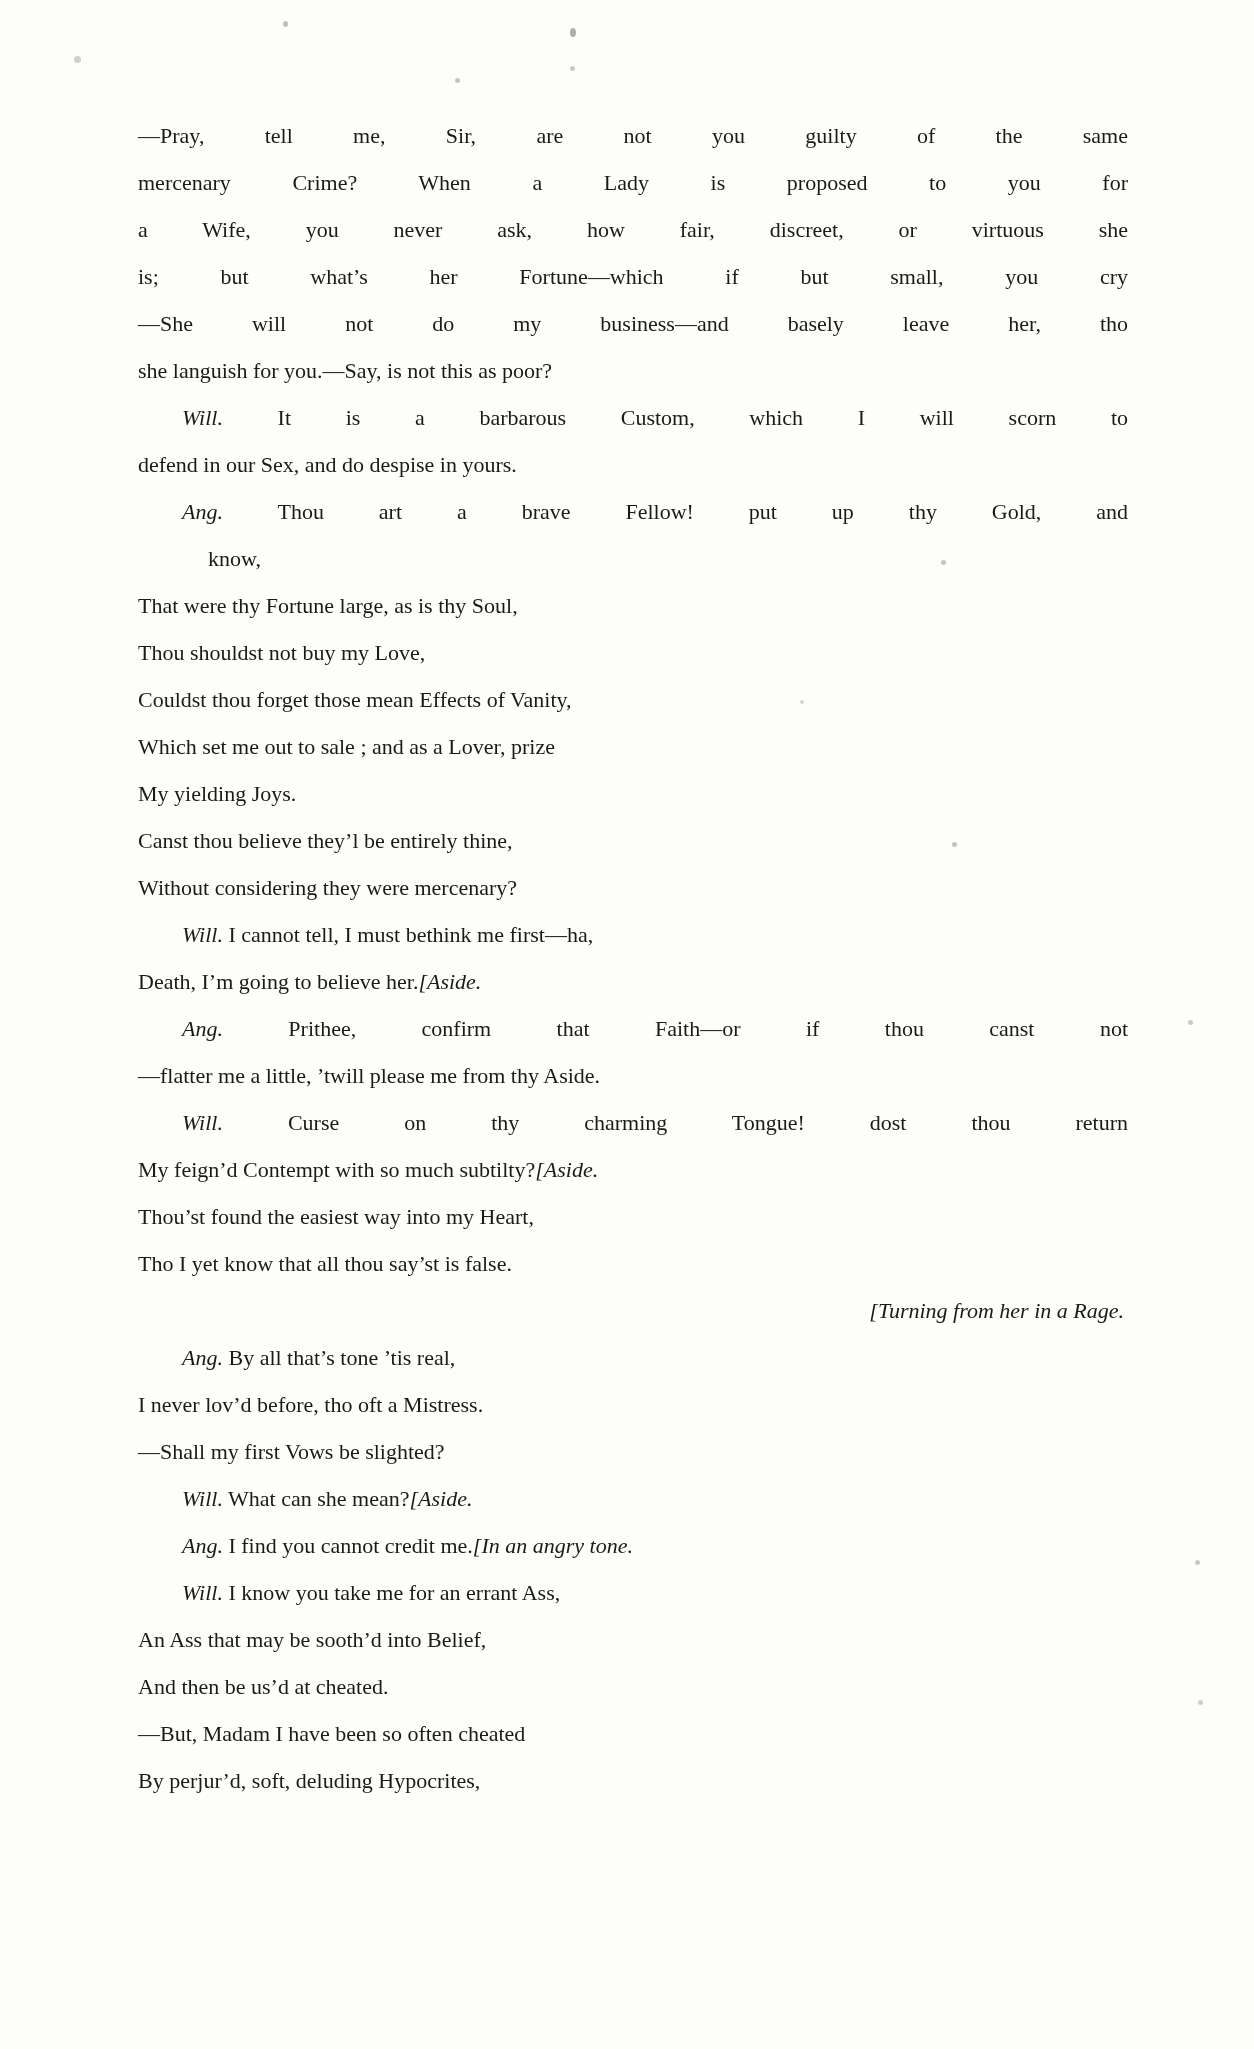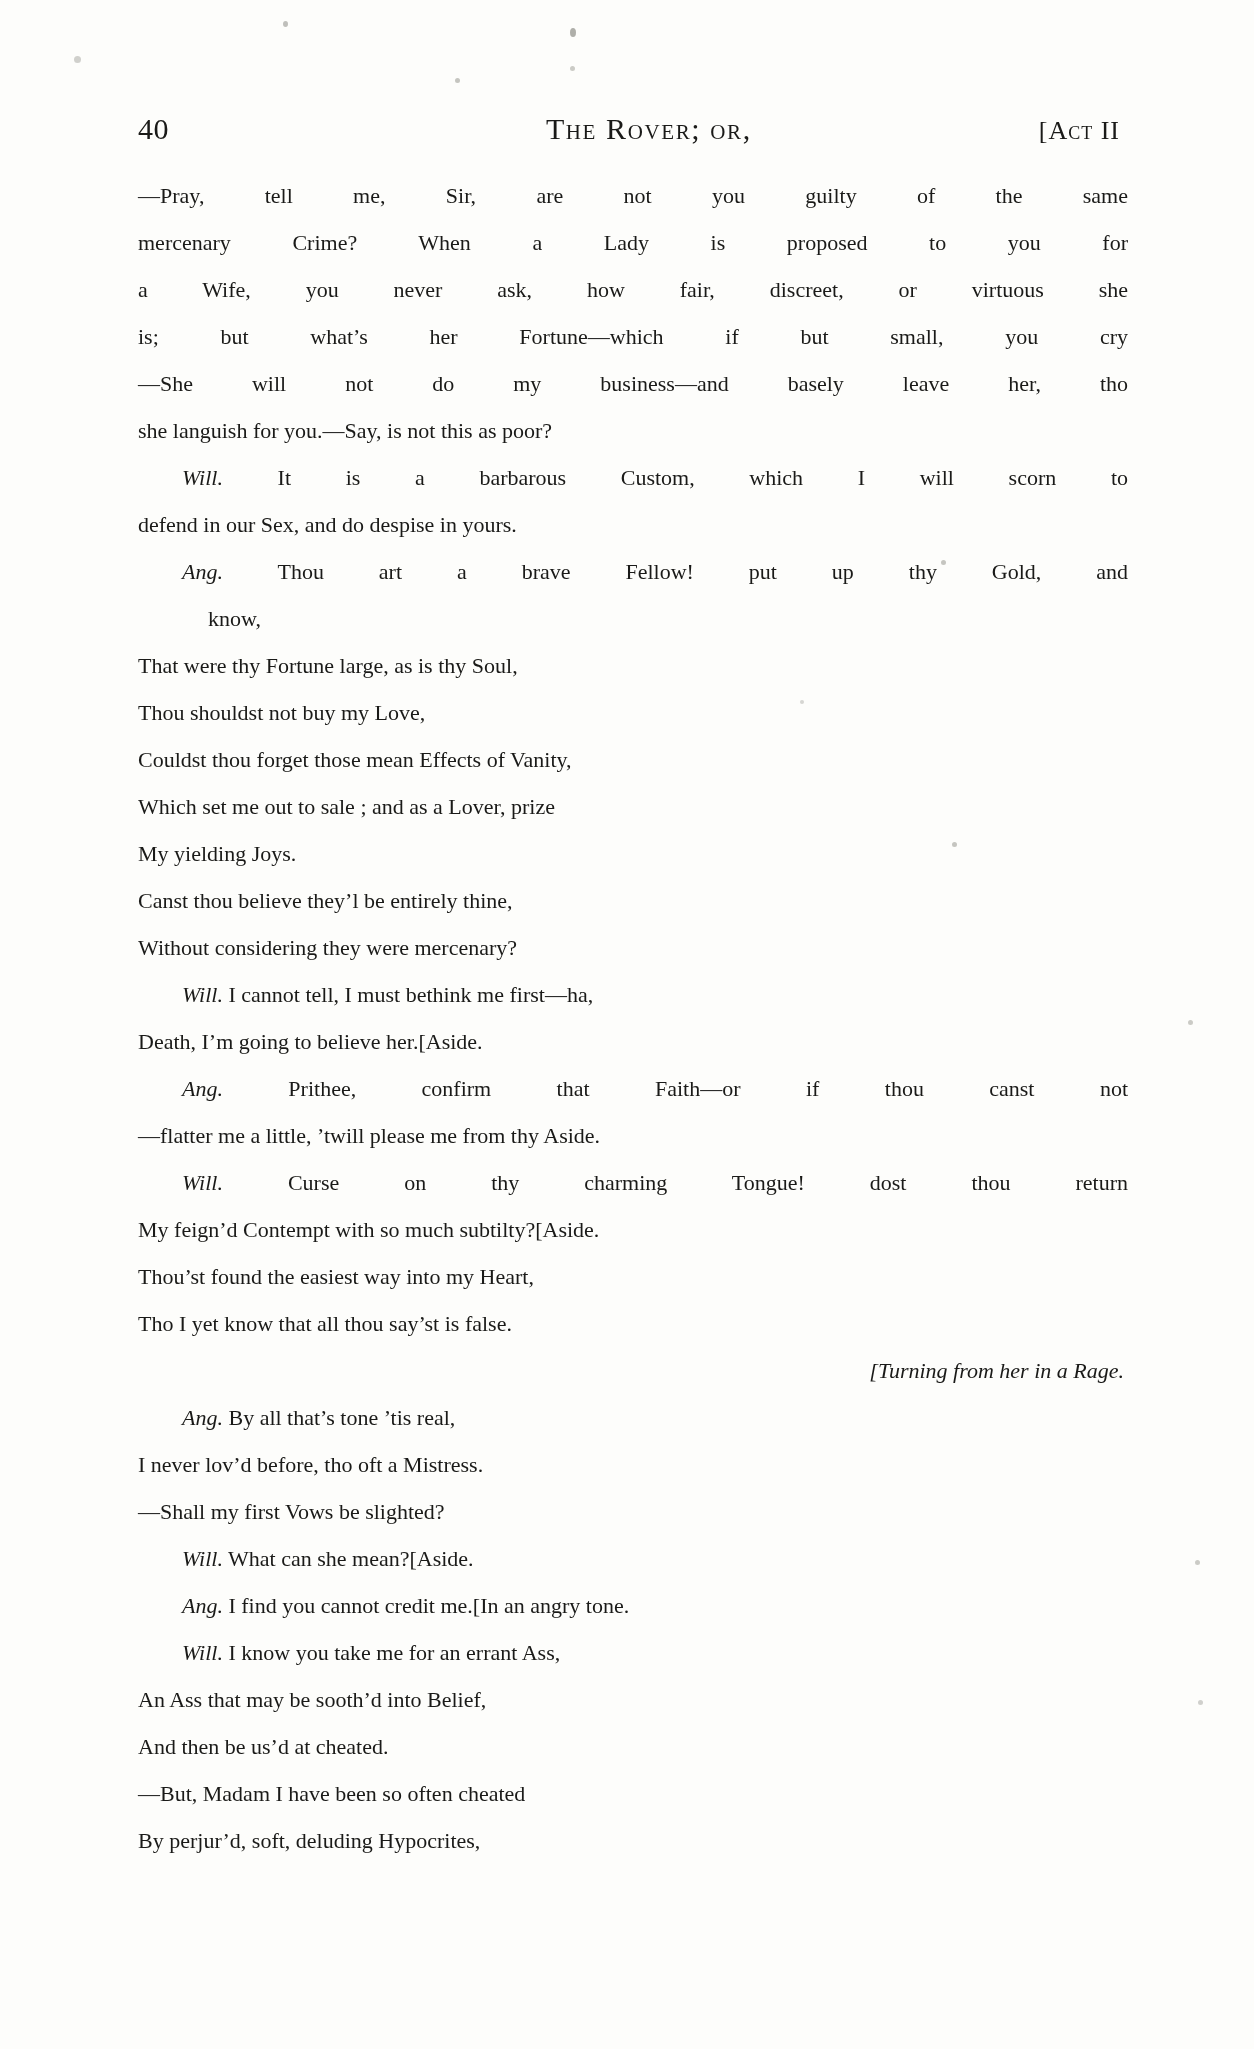--- a/index.html
+++ b/index.html
@@ -73,20 +73,21 @@
     text-align: justify;
     text-align-last: justify;
   }
   .sp { font-style: italic; }
   .right {
     display: flex;
     justify-content: flex-start;
     align-items: baseline;
   }
   .right .aside {
+    font-style: italic;
     padding-right: 6px;
   }
   .stage-right {
     text-align: right;
     font-style: italic;
     padding-right: 4px;
   }
 </style>
 </head>
 <body>
@@ -100,25 +101,20 @@
   <div class="speck" style="left:570px;top:66px;width:5px;height:5px;opacity:.45;"></div>
   <div class="speck" style="left:941px;top:560px;width:5px;height:5px;opacity:.5;"></div>
   <div class="speck" style="left:952px;top:842px;width:5px;height:5px;opacity:.5;"></div>
   <div class="speck" style="left:1188px;top:1020px;width:5px;height:5px;opacity:.45;"></div>
   <div class="speck" style="left:1195px;top:1560px;width:5px;height:5px;opacity:.45;"></div>
   <div class="speck" style="left:1198px;top:1700px;width:5px;height:5px;opacity:.4;"></div>
   <div class="speck" style="left:800px;top:700px;width:4px;height:4px;opacity:.35;"></div>
 
   <div class="textblock">
 
-    <div class="header">
-      <span class="folio">40</span>
-      <span class="title">The Rover; or,</span>
-      <span class="act">[Act II</span>
-    </div>
 
     <div class="body">
 
       <div class="ln just">—Pray, tell me, Sir, are not you guilty of the same</div>
       <div class="ln just">mercenary Crime? When a Lady is proposed to you for</div>
       <div class="ln just">a Wife, you never ask, how fair, discreet, or virtuous she</div>
       <div class="ln just">is; but what’s her Fortune—which if but small, you cry</div>
       <div class="ln just">—She will not do my business—and basely leave her, tho</div>
       <div class="ln">she languish for you.—Say, is not this as poor?</div>
 

